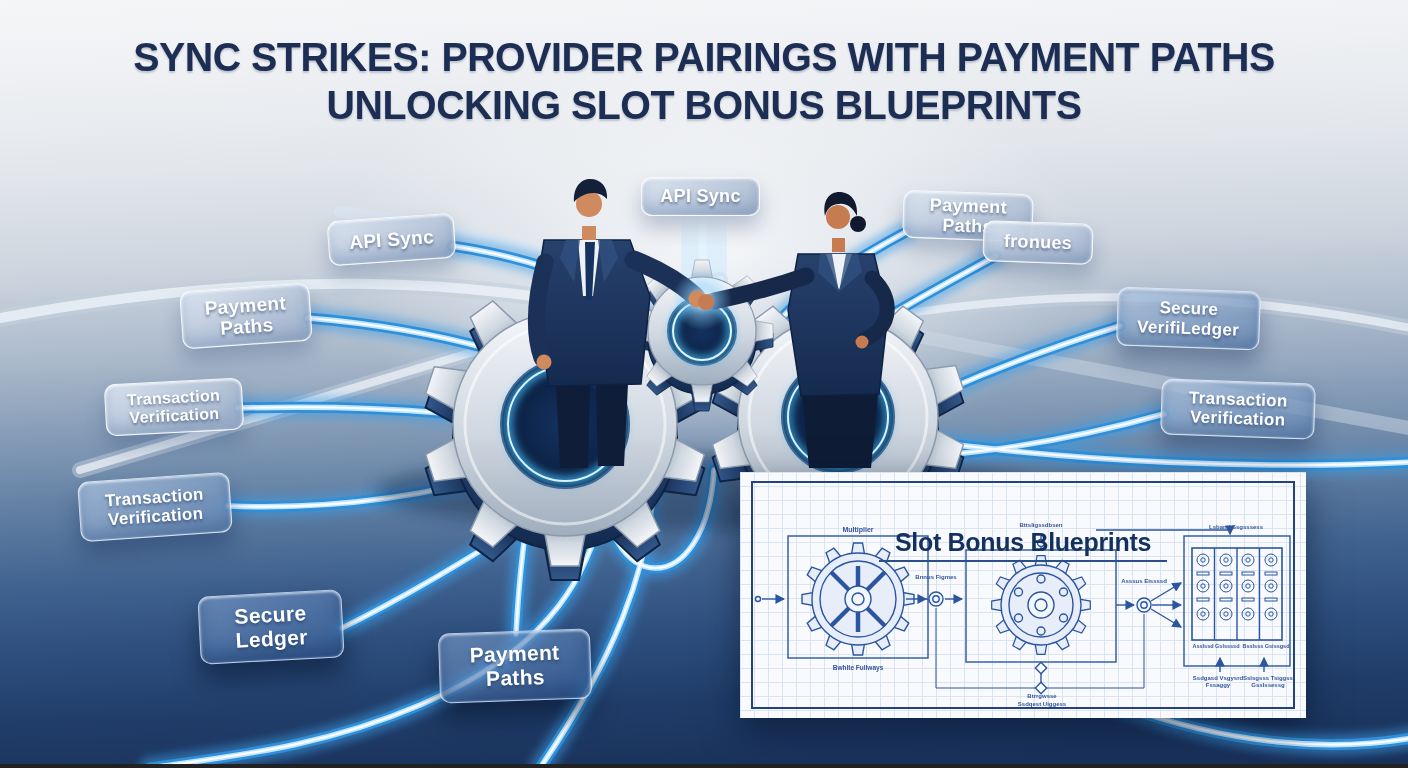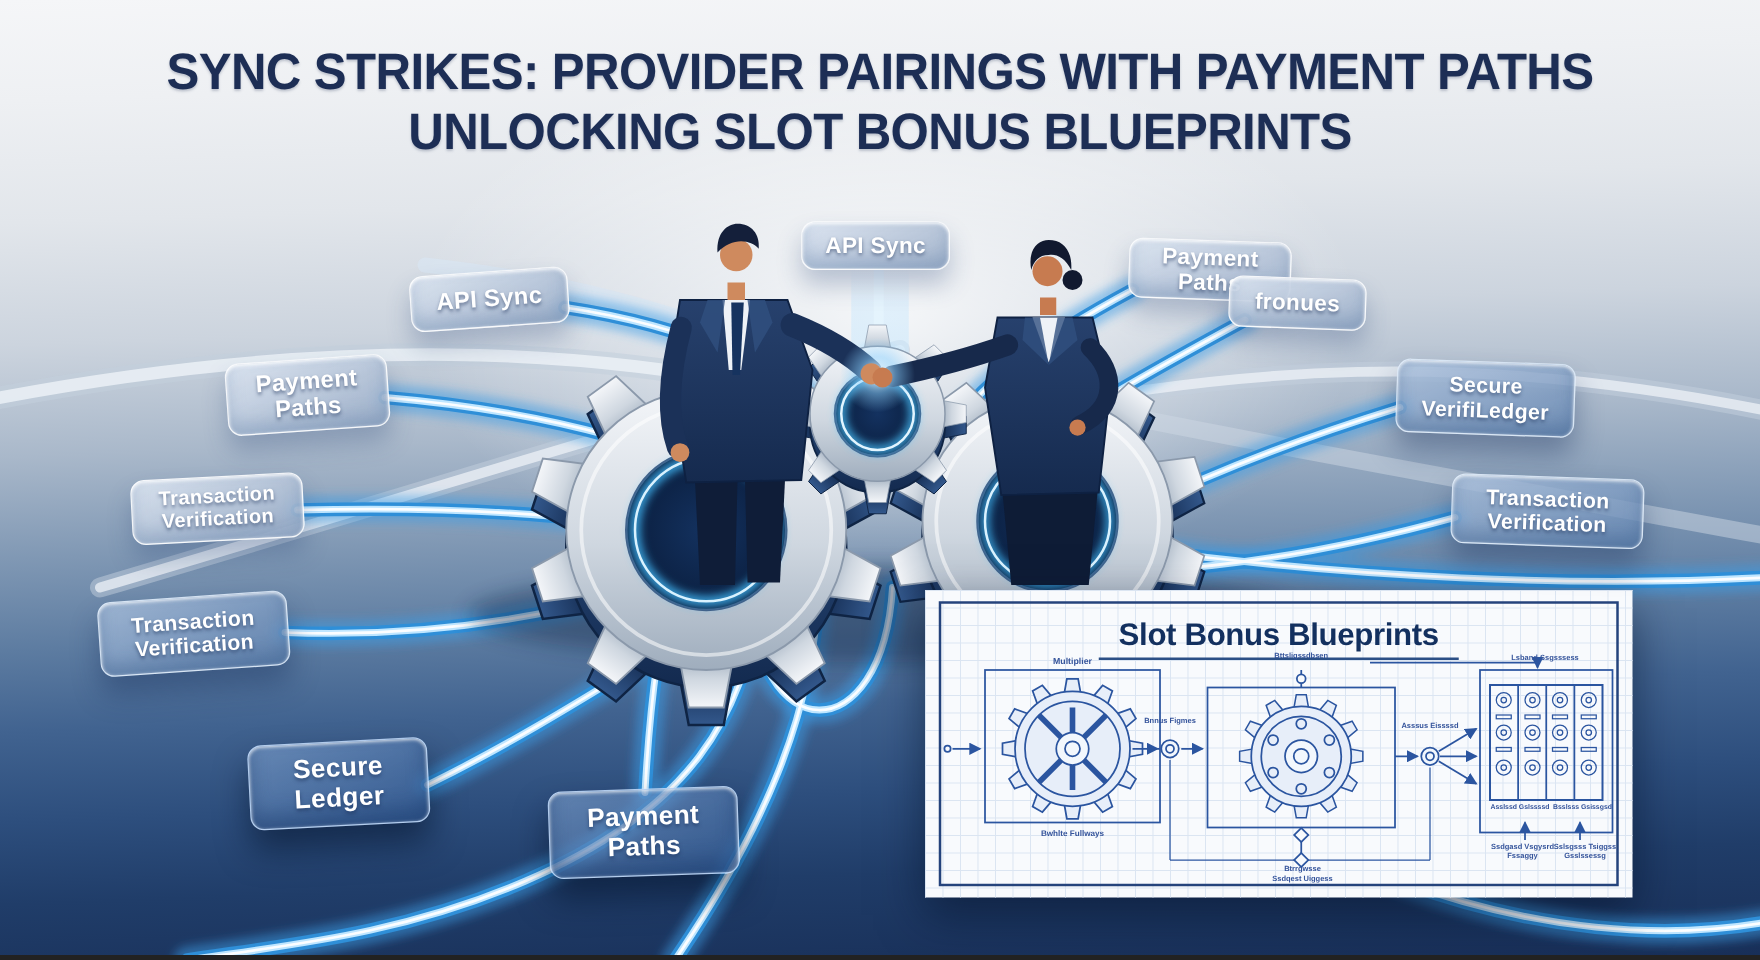--- a/index.html
+++ b/index.html
@@ -55,22 +55,22 @@
   
   .blueprint{
     position:absolute;left:740px;top:472px;width:566px;height:246px;z-index:4;
     background-color:#f8fafd;
     background-image:linear-gradient(#dbe5f2 1px,transparent 1px),
                      linear-gradient(90deg,#dbe5f2 1px,transparent 1px);
     background-size:14px 14px;
     box-shadow:0 14px 34px rgba(4,16,40,.55);
   }
   .bp-title{position:absolute;top:10px;left:0;right:0;text-align:center;z-index:3;}
-  .bp-title span{display:inline-block;border-bottom:2px solid #2b4f86;padding:12px 16px 3px;
-    font-size:25px;font-weight:bold;color:#13305f;letter-spacing:-.3px;}
+  .bp-title span{display:inline-block;border-bottom:2px solid #2b4f86;padding:0 16px 3px;
+    font-size:25px;font-weight:bold;color:#13305f;letter-spacing:-.3px;margin-top:46px;}
   .bp-svg{position:absolute;left:0;top:0;z-index:2;}
   .bp-label{position:absolute;z-index:3;font-size:6.5px;font-weight:bold;color:#35549b;
     text-align:center;line-height:1.2;letter-spacing:0;}
 </style>
 </head>
 <body>
 
 <div class="canvas">
   <div class="light-halo"></div>
 

